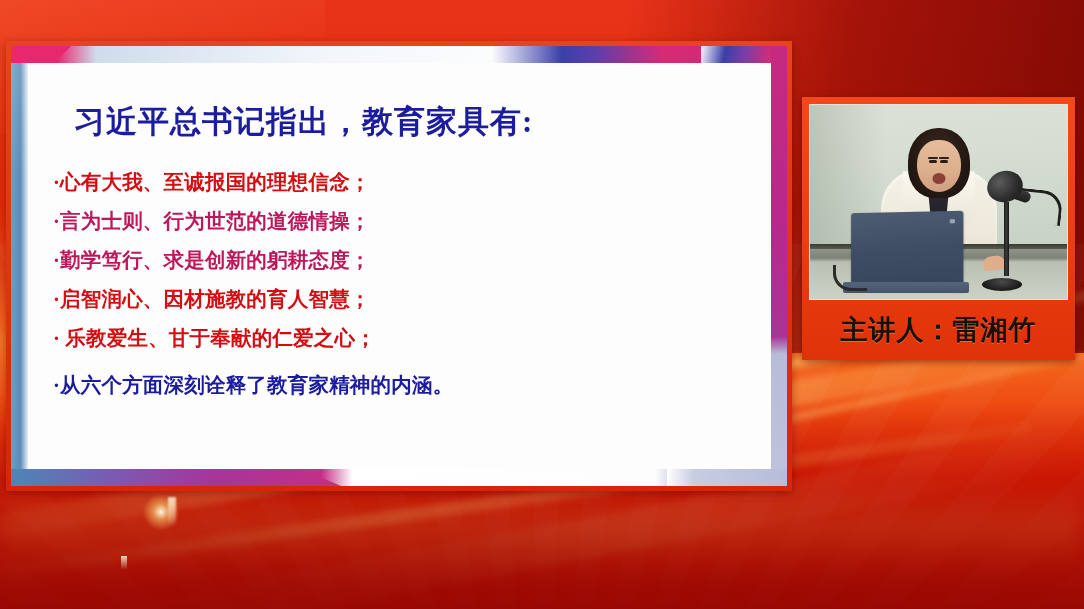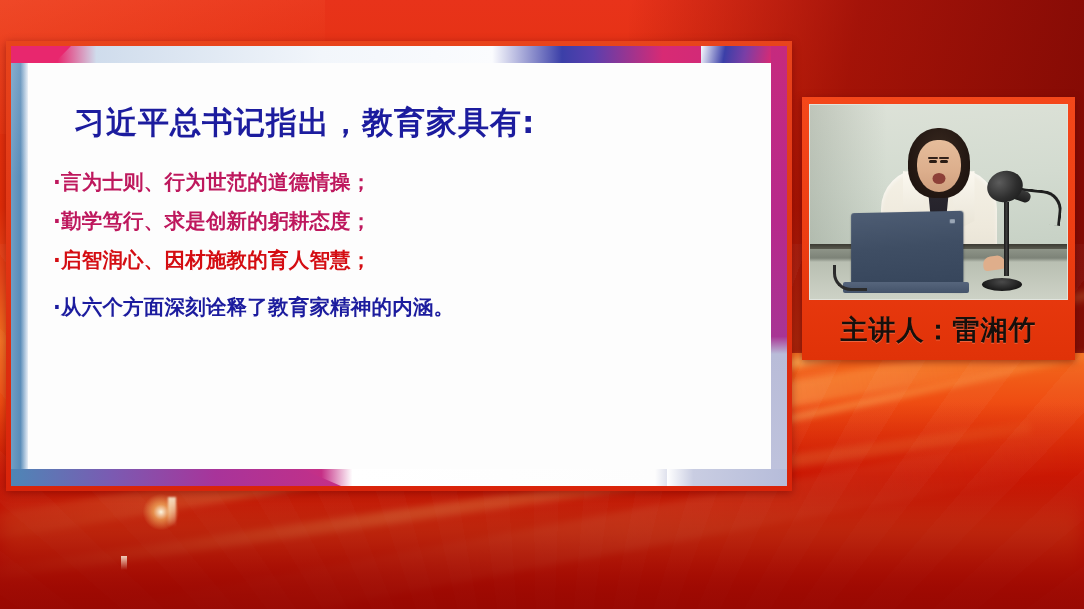--- a/index.html
+++ b/index.html
@@ -130,21 +130,21 @@
     position:absolute; right:0; bottom:0; width:120px; height:17px;
     background:linear-gradient(90deg,#ffffff 0%, #c9cde2 22%, #b6bcda 100%);
   }
   .corner-tr-blue {
     position:absolute; right:16px; top:0; width:70px; height:17px;
     background:linear-gradient(100deg,#f8fafd 0%, #3b3fa8 34%, #7a3ea6 62%, #d82a74 100%);
   }
 
   
   .slide-body {
-    position:absolute; left:30px; right:30px; top:22px; bottom:22px;
+    position:absolute; left:30px; right:30px; top:22px; bottom:22px;font-family:Liberation Serif, serif;
   }
   .slide-title {
     font-size:31px; font-weight:bold; color:#1c1c9e;
     letter-spacing:1px; line-height:1.1;
     margin:37px 0 0 33px;
   }
   .bullets { margin:33px 0 0 12px; }
   .bullet {
     font-size:20.5px; font-weight:bold; line-height:1.0;
     margin-bottom:18.5px; white-space:pre;
@@ -318,23 +318,25 @@
     <div class="corner-tr-blue"></div>
     <div class="band-right"></div>
     <div class="band-bottom"></div>
     <div class="band-bottom-wedge"></div>
     <div class="band-bottom-tailR"></div>
 
     <div class="slide-body">
       <div class="slide-title">习近平总书记指出，教育家具有:</div>
 
       <div class="bullets">
+        <div class="bullet red">·心有大我、至诚报国的理想信念；</div>
         <div class="bullet purple">·言为士则、行为世范的道德情操；</div>
         <div class="bullet purple">·勤学笃行、求是创新的躬耕态度；</div>
         <div class="bullet red">·启智润心、因材施教的育人智慧；</div>
+        <div class="bullet red">· 乐教爱生、甘于奉献的仁爱之心；</div>
       </div>
 
       <div class="closing">·从六个方面深刻诠释了教育家精神的内涵。</div>
     </div>
 
   </div>
 </div>
 
 <div id="video-panel">
   <div class="video-frame">

